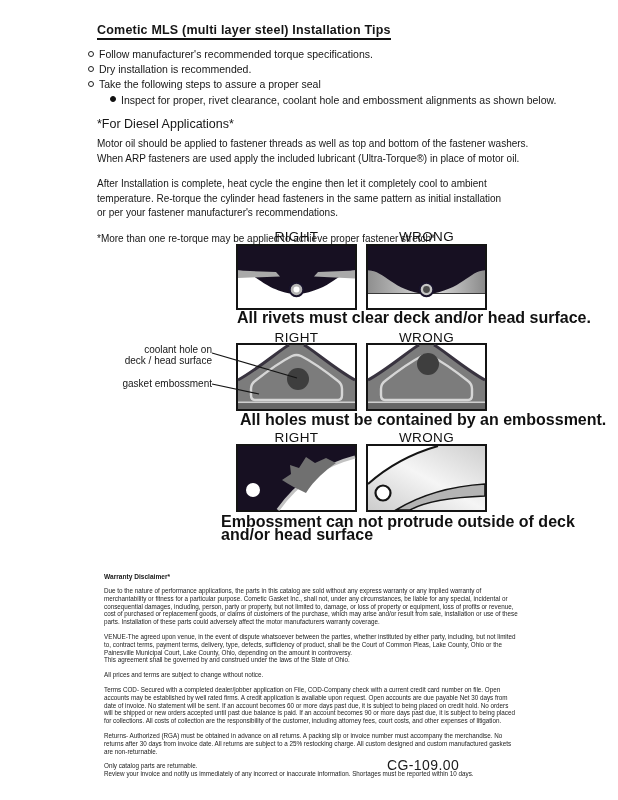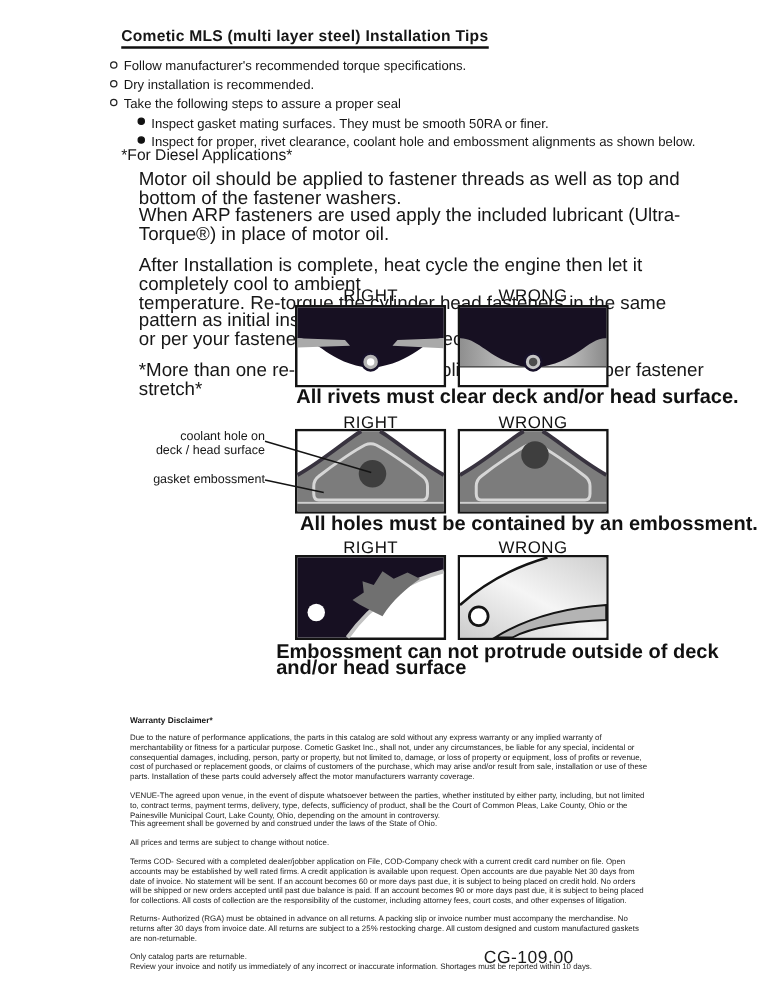--- a/index.html
+++ b/index.html
@@ -14,21 +14,21 @@
     border-bottom:2px solid #111;padding-bottom:1px;letter-spacing:.2px;white-space:nowrap;
   }
   .tip-row{font-size:10.5px;line-height:15.2px;white-space:nowrap;}
   .sub-row{margin-left:22px;}
   .b-dot{display:inline-block;width:4px;height:4px;border:1px solid #222;border-radius:50%;
     margin-right:5px;vertical-align:1.5px;}
   .b-dot.filled{background:#111;border-color:#111;}
   
   .diesel-block{position:absolute;left:97px;top:117px;width:470px;}
   .diesel-heading{margin:0 0 6px 0;font-size:12.5px;font-weight:normal;}
-  .diesel-p{margin:0 0 11px 14px;font-size:15px;line-height:14.6px;white-space:pre-line;}
+  .diesel-p{margin:0 0 11px 0;font-size:10px;line-height:14.6px;white-space:pre-line;}
   
   .dg-label{position:absolute;width:121px;text-align:center;font-size:13.5px;color:#111;letter-spacing:.4px;}
   .panel{position:absolute;width:121px;}
   .panel svg{display:block;}
   .dg-caption{position:absolute;font-size:16px;font-weight:bold;color:#111;
     white-space:pre-line;line-height:12.5px;}
   .ann{position:absolute;width:112px;text-align:right;font-size:10px;line-height:11px;color:#161616;}
   .leader-svg{position:absolute;left:210px;top:345px;z-index:5;}
   .f-dark{fill:var(--c-diagram-dark,#171022);}
   
@@ -41,21 +41,20 @@
 </head>
 <body>
 
 <div class="page">
 
   <div class="tips-block">
     <h1 class="main-title">Cometic MLS (multi layer steel) Installation Tips</h1>
     <div class="tip-row"><span class="b-dot"></span><span>Follow manufacturer's recommended torque specifications.</span></div>
     <div class="tip-row"><span class="b-dot"></span><span>Dry installation is recommended.</span></div>
     <div class="tip-row"><span class="b-dot"></span><span>Take the following steps to assure a proper seal</span></div>
-    <div class="tip-row sub-row"><span class="b-dot filled"></span><span>Inspect gasket mating surfaces.  They must be smooth 50RA or finer.</span></div>
     <div class="tip-row sub-row"><span class="b-dot filled"></span><span>Inspect for proper, rivet clearance, coolant hole and embossment alignments as shown below.</span></div>
   </div>
 
   <div class="diesel-block">
     <h2 class="diesel-heading">*For Diesel Applications*</h2>
     <p class="diesel-p">Motor oil should be applied to fastener threads as well as top and bottom of the fastener washers.
 When ARP fasteners are used apply the included lubricant (Ultra-Torque®) in place of motor oil.</p>
     <p class="diesel-p">After Installation is complete, heat cycle the engine then let it completely cool to ambient
 temperature. Re-torque the cylinder head fasteners in the same pattern as initial installation
 or per your fastener manufacturer's recommendations.</p>

